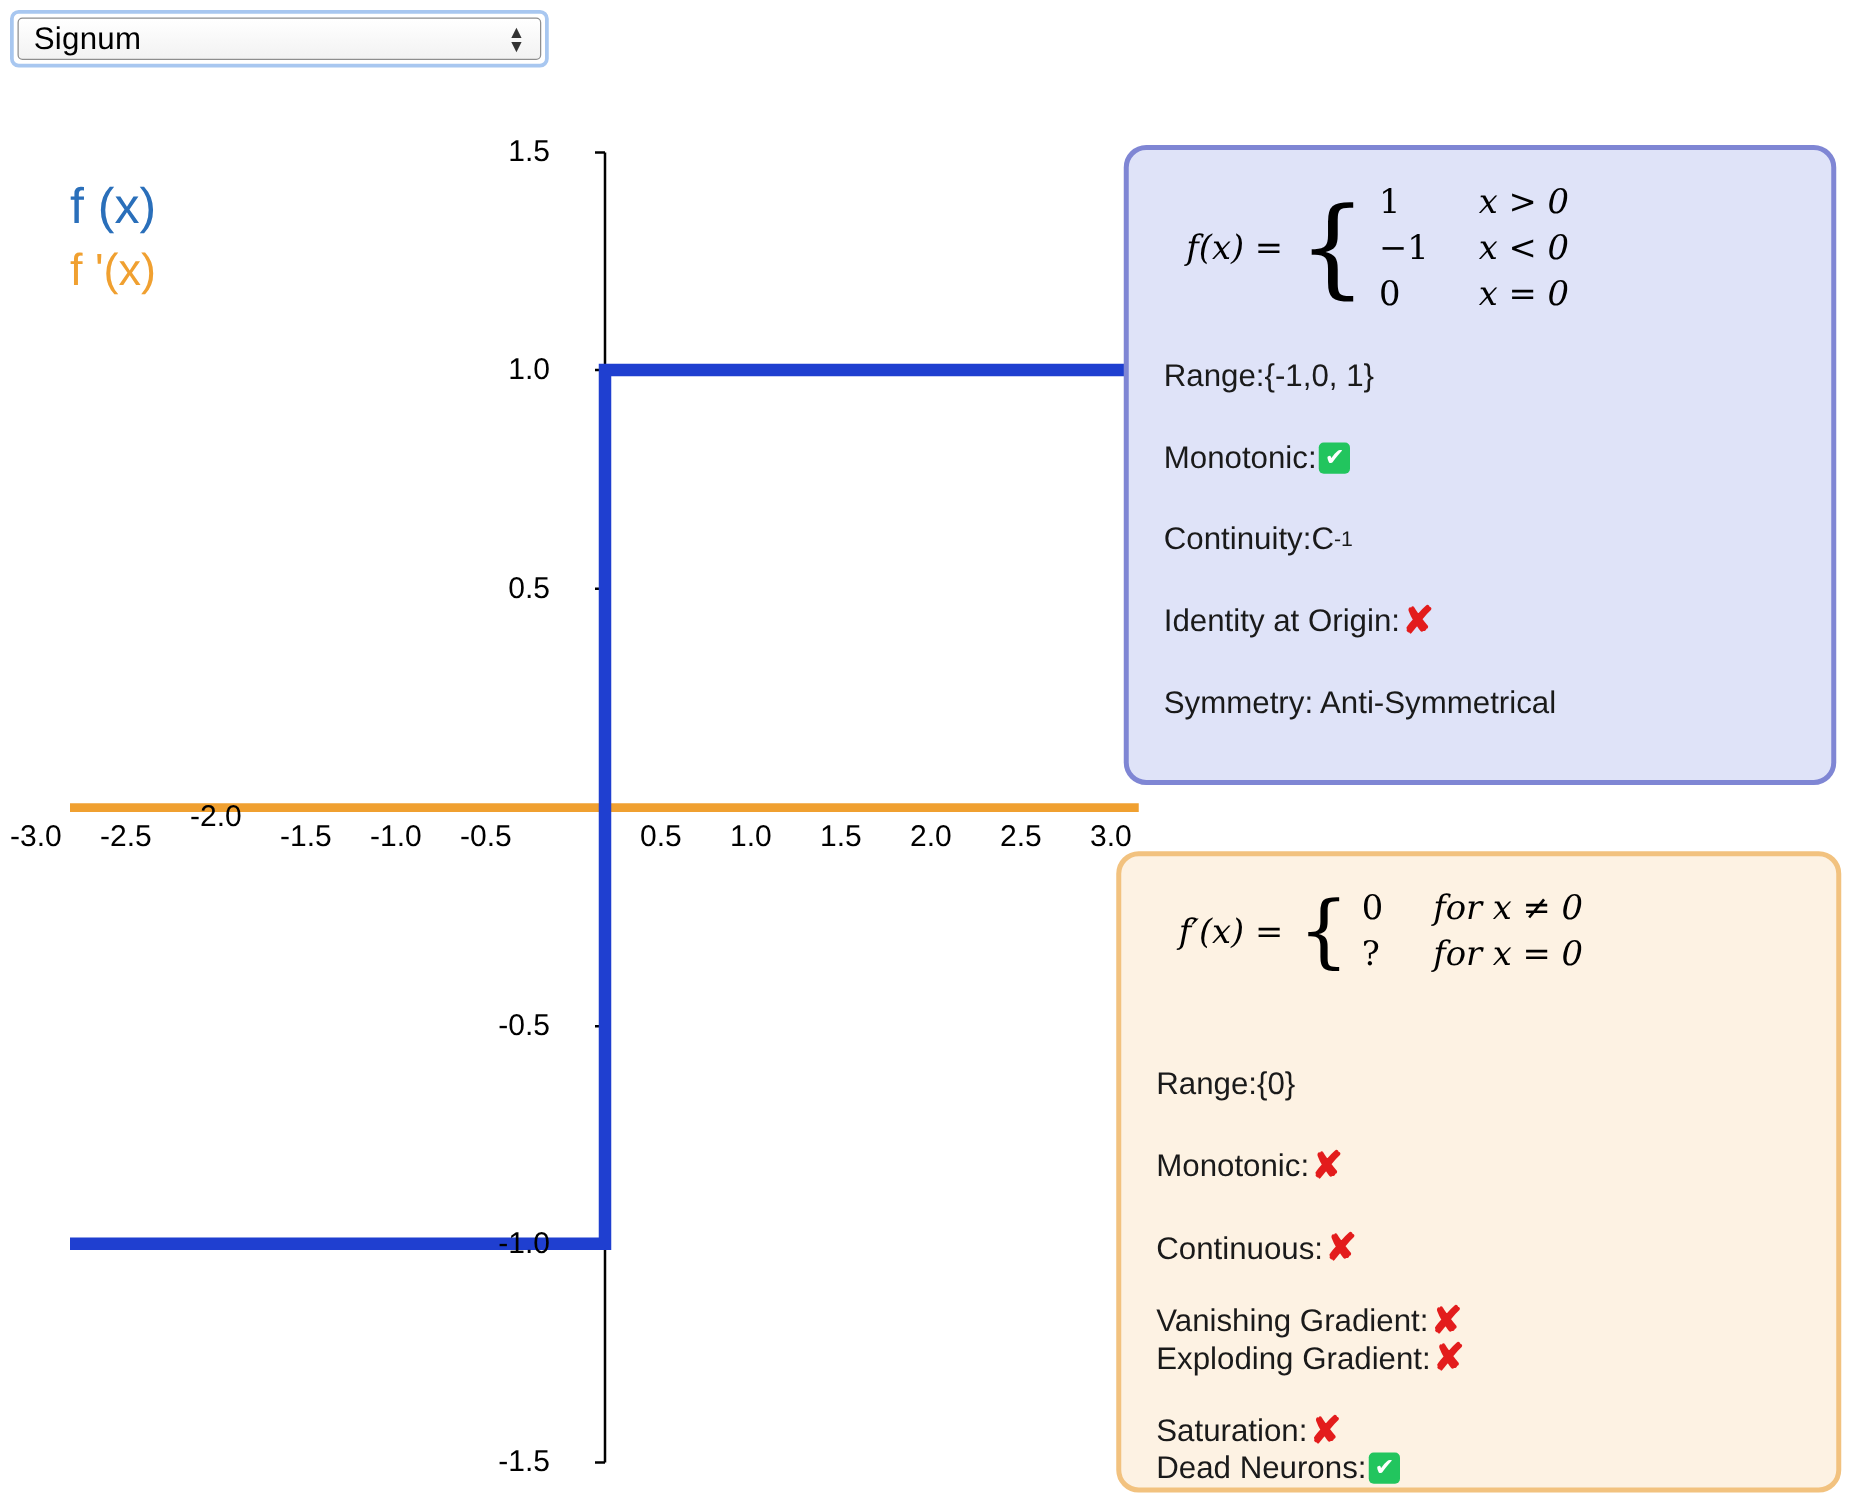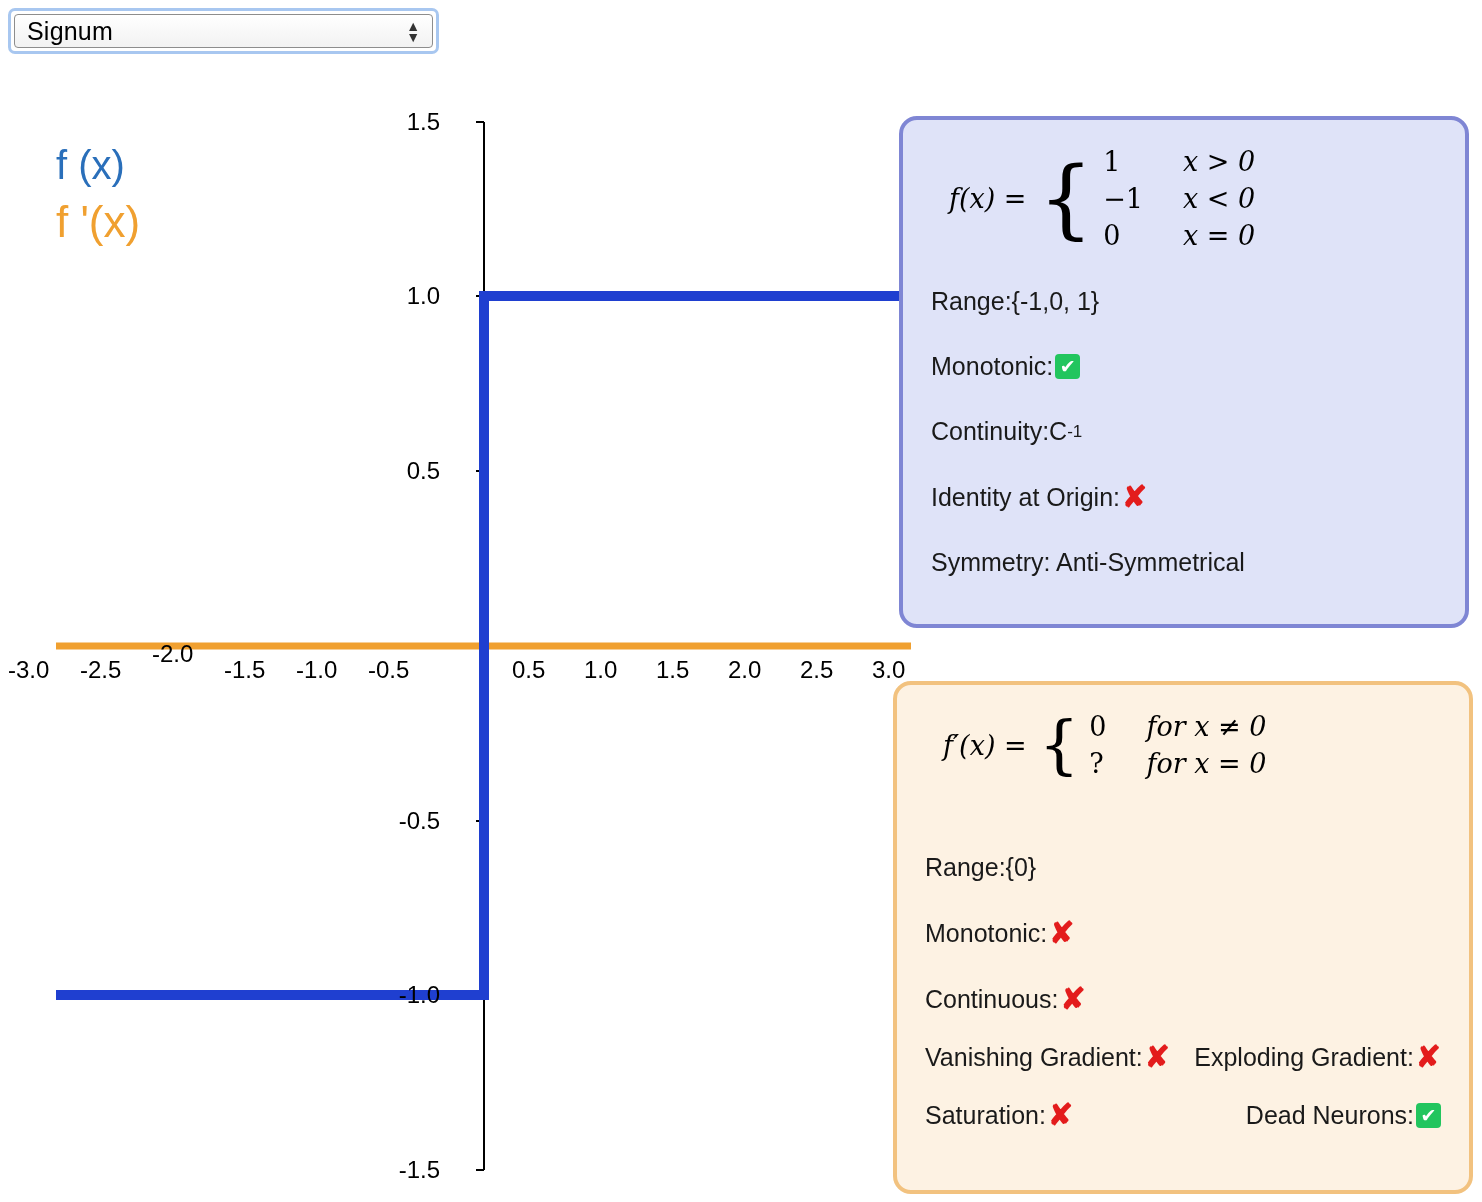--- a/index.html
+++ b/index.html
@@ -64,21 +64,21 @@
     left: 40px;
     top: 138px;
     margin-left: 16px;
   }
   .legend-fx {
     font-size: 40px;
     color: #2a6fba;
     line-height: 1.35;
   }
   .legend-dfx {
-    font-size: 44px;
+    font-size: 36px;
     color: #f0a030;
     line-height: 1.35;
   }
 
   
   #plot {
     position: absolute;
     left: 0px;
     top: 100px;
     width: 930px;
@@ -152,20 +152,21 @@
     font-size: 25px;
     color: #1a1a1a;
     margin-top: 36px;
     display: flex;
     align-items: center;
   }
   .prop-row {
     display: flex;
     justify-content: space-between;
     margin-top: 28px;
+    flex-direction: column;
   }
   .prop-row .prop { margin-top: 0; }
   .check {
     display: inline-block;
     width: 25px;
     height: 25px;
     background: #22c55e;
     border-radius: 4px;
     color: #fff;
     font-size: 19px;

